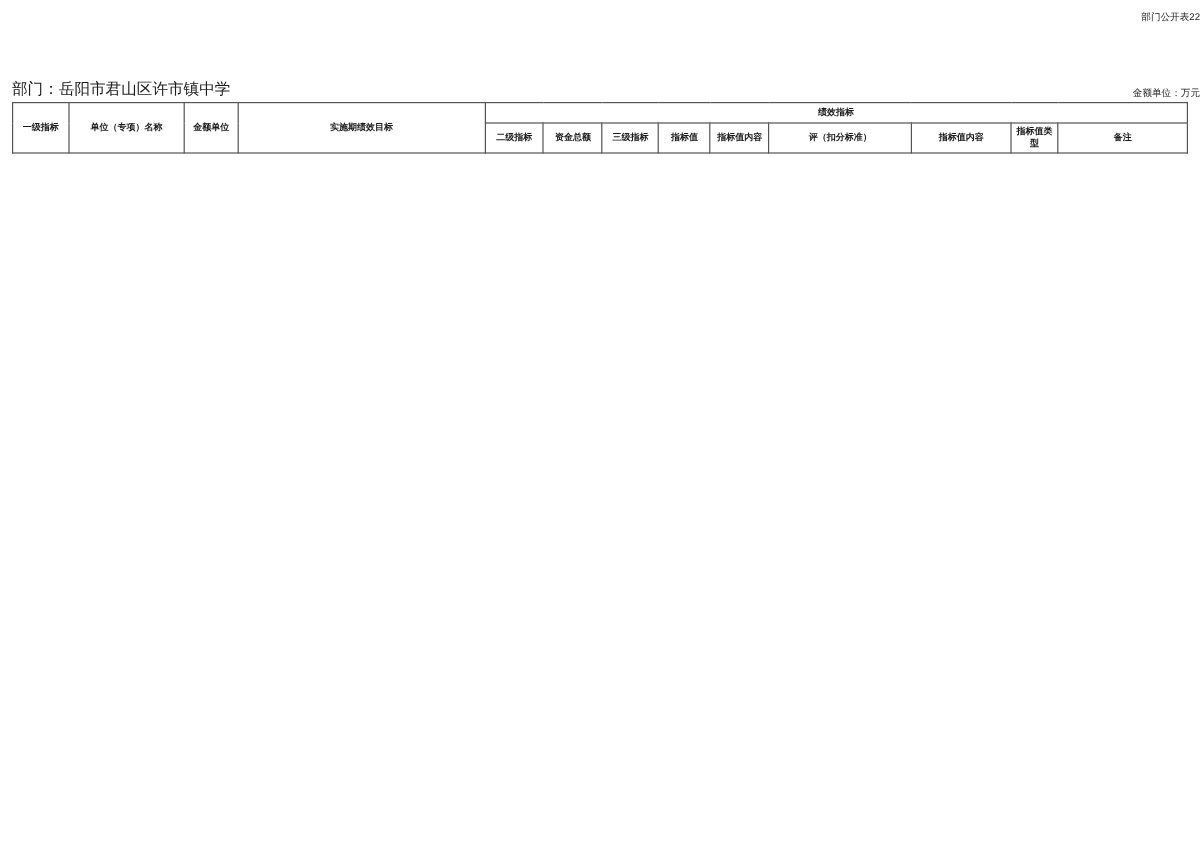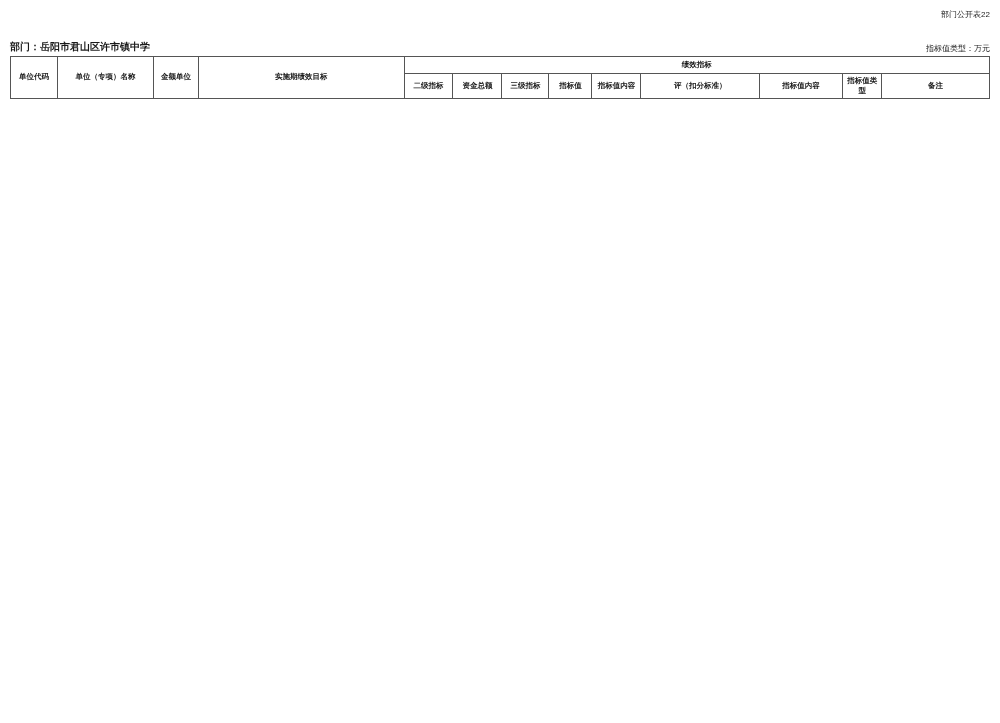--- a/index.html
+++ b/index.html
@@ -1,33 +1,33 @@
 <!DOCTYPE html>
 <html lang="zh"><head>
 <meta charset="utf-8">
 <style>
   html,body{margin:0;padding:0;background:#fff;}
   body{
     width:1000px;height:723px;overflow:hidden;
     font-family:"Liberation Sans","DejaVu Sans",sans-serif;
     color:#1a1a1a;position:relative;
   }
-  .page{padding:8px 10px 0 10px;}
+  .page{padding:8px 0 0 10px;}
   .corner{
     text-align:right;font-size:8px;color:#222;height:14px;line-height:14px;
   }
   .title{
     text-align:center;font-size:16px;font-weight:bold;color:#000;
     margin-top:10px;letter-spacing:2px;
   }
   .meta-row{
     display:flex;justify-content:space-between;align-items:flex-end;
     margin-top:18px;margin-bottom:2px;
   }
-  .dept{font-size:10px;font-weight:bold;}
+  .dept{font-size:13px;font-weight:normal;margin-top:25px;}
   .unit-note{font-size:8px;}
   table.perf{
     width:980px;border-collapse:collapse;table-layout:fixed;
     border:1.5px solid #444;
   }
   table.perf th, table.perf td{
     border:1px solid #555;
     font-size:7.5px;line-height:1.3;
     padding:1px 2px;vertical-align:middle;
     word-break:break-all;overflow:hidden;
@@ -36,42 +36,42 @@
   thead .group-th{height:12px;}
   thead .sub-th{height:18px;}
 </style>
 </head>
 <body>
 
 <div class="page">
   <div class="corner">部门公开表22</div>
   <div class="meta-row">
     <span class="dept">部门：岳阳市君山区许市镇中学</span>
-    <span class="unit-note">指标值类型：万元</span>
+    <span class="unit-note">金额单位：万元</span>
   </div>
 
   <table class="perf">
     <colgroup>
       <col style="width:4.8%">
         <col style="width:9.8%">
         <col style="width:4.6%">
         <col style="width:21.0%">
       <col style="width:5.0%">
         <col style="width:5.0%">
         <col style="width:4.8%">
         <col style="width:4.4%">
       <col style="width:5.0%">
         <col style="width:12.1%">
         <col style="width:8.5%">
         <col style="width:4.0%">
         <col style="width:11.0%">
     </colgroup>
     <thead>
       <tr>
-        <th rowspan="2">单位代码</th>
+        <th rowspan="2">一级指标</th>
         <th rowspan="2">单位（专项）名称</th>
         <th rowspan="2">金额单位</th>
         <th rowspan="2">实施期绩效目标</th>
         <th colspan="9" class="group-th">绩效指标</th>
       </tr>
       <tr>
         <th class="sub-th">二级指标</th>
         <th class="sub-th">资金总额</th>
         <th class="sub-th">三级指标</th>
         <th class="sub-th">指标值</th>

